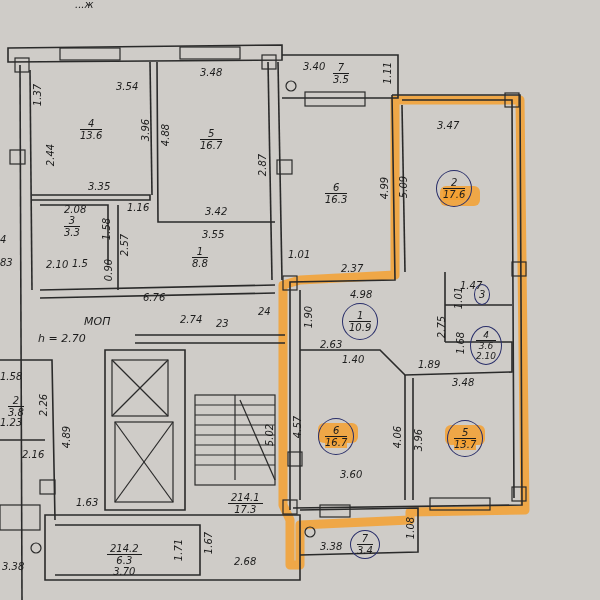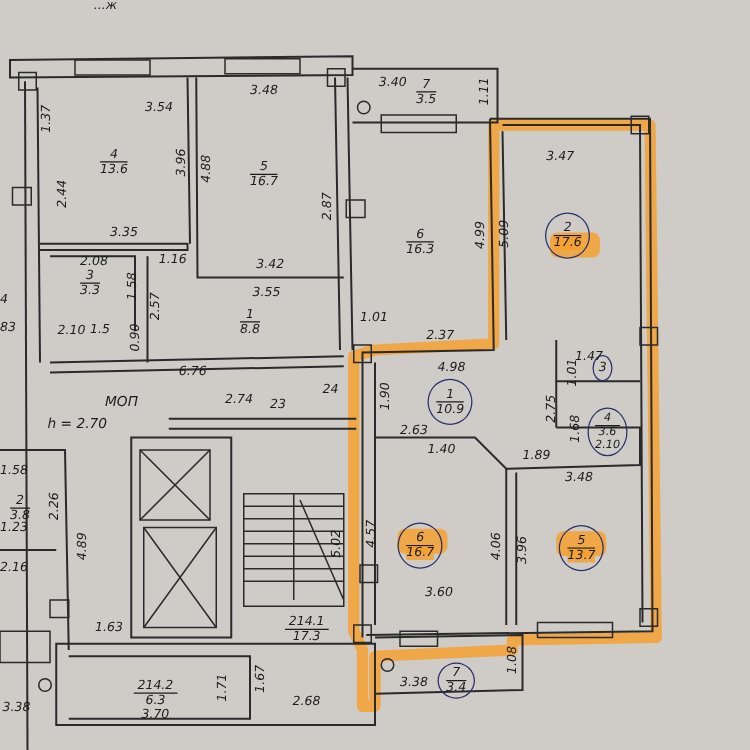--- a/index.html
+++ b/index.html
@@ -213,21 +213,21 @@
 </div>
 <div class="lbl" style="left:320px;top:542px;">3.38</div>
 <div class="lbl vert" style="left:400px;top:523px;">1.08</div>
 
 <div class="room" style="left:8px;top:395px;">
   <span class="num">2</span><span>3.8</span>
 </div>
 <div class="lbl" style="left:0px;top:372px;">1.58</div>
 <div class="lbl vert" style="left:33px;top:400px;">2.26</div>
 <div class="lbl" style="left:0px;top:418px;">1.23</div>
-<div class="lbl" style="left:0px;top:450px;">2.16</div>
+<div class="lbl" style="left:0px;top:450px;padding-left:22px;">2.16</div>
 <div class="lbl vert" style="left:56px;top:432px;">4.89</div>
 <div class="lbl" style="left:2px;top:562px;">3.38</div>
 <div class="lbl" style="left:76px;top:498px;">1.63</div>
 <div class="lbl" style="left:0px;top:235px;">4</div>
 <div class="lbl" style="left:0px;top:258px;">83</div>
 
 <div class="room" style="left:228px;top:492px;">
   <span class="num">214.1</span><span>17.3</span>
 </div>
 <div class="lbl" style="left:234px;top:557px;">2.68</div>

